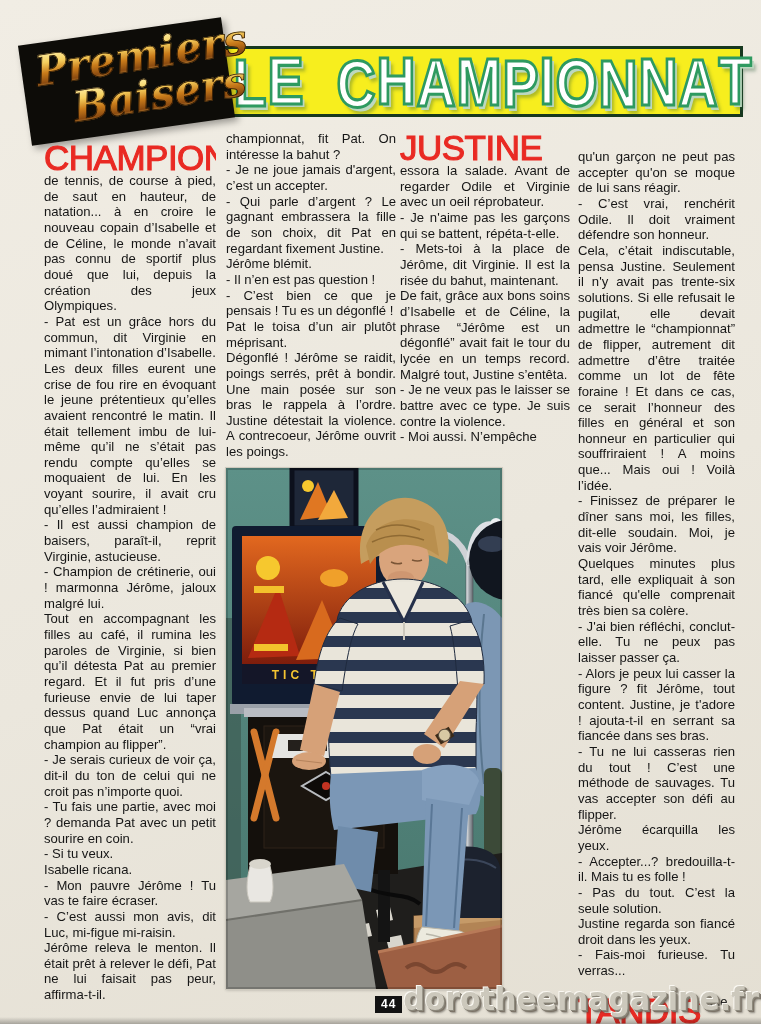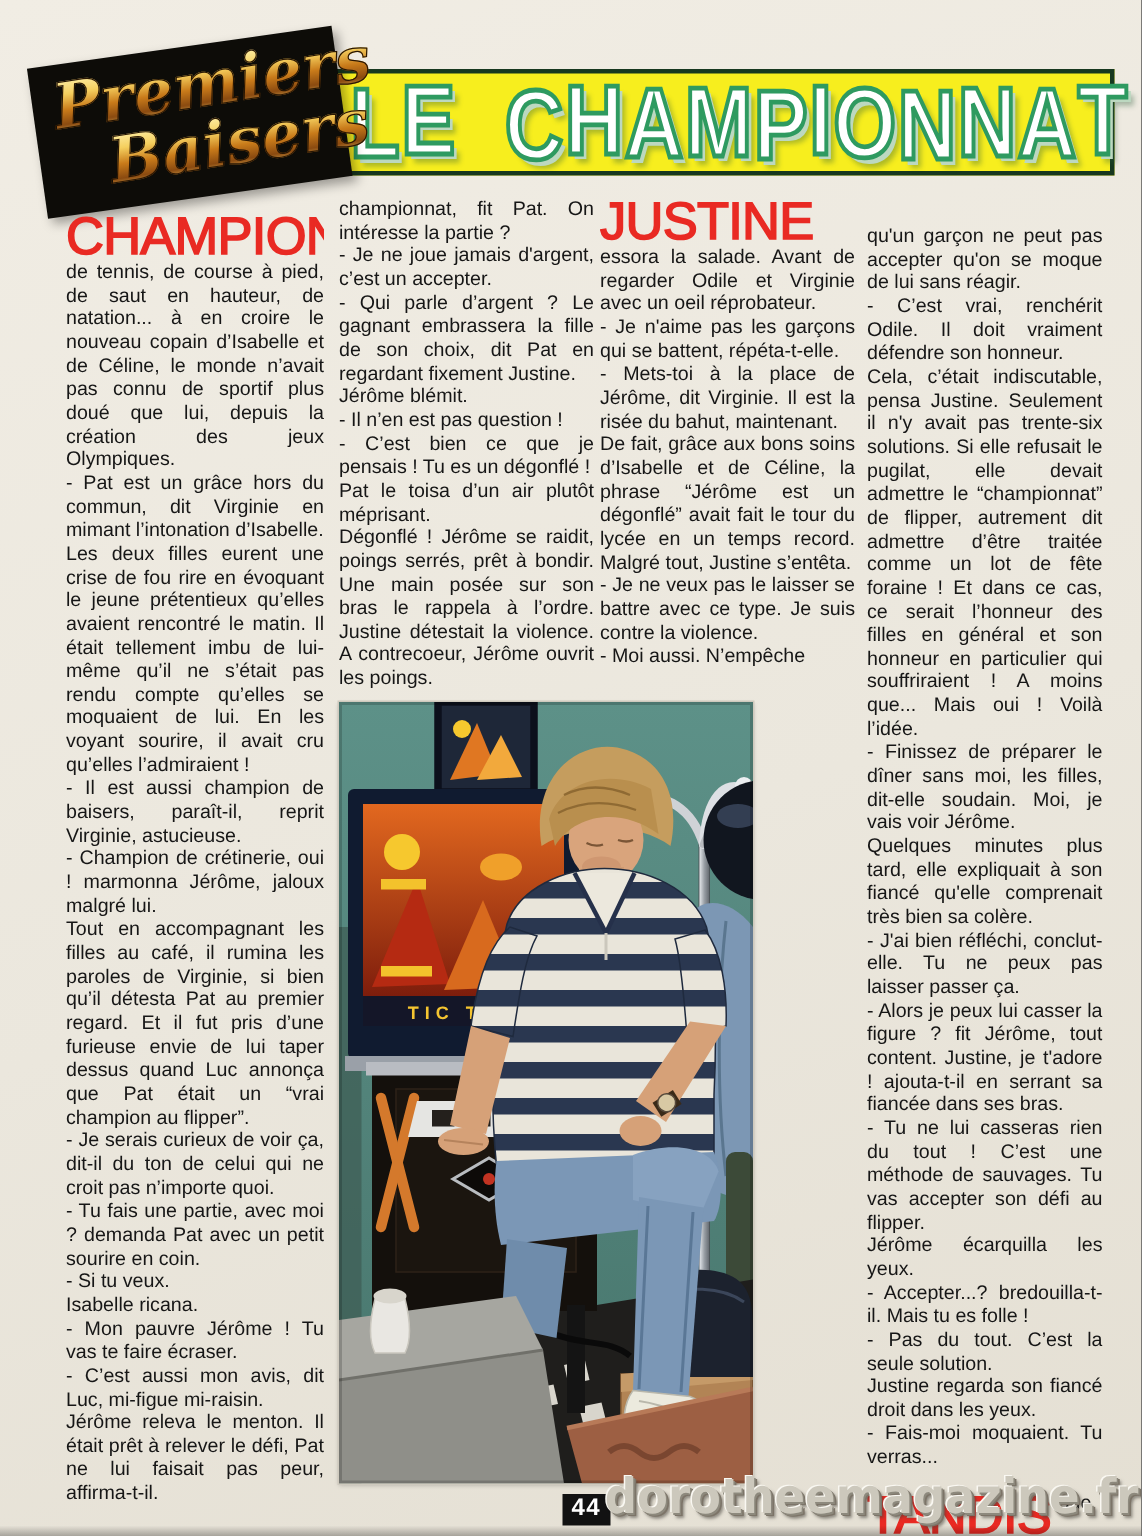--- a/index.html
+++ b/index.html
@@ -59,21 +59,21 @@
   
   .photo {
     position:absolute; left:226px; top:468px; width:276px; height:521px;
     outline:1px solid #cfcabe; box-shadow:0 1px 3px rgba(0,0,0,.25);
   }
   .photo svg { display:block; }
 
   
   .pageno {
     position:absolute; left:375px; top:996px; background:#121212; color:#fff;
-    font-weight:bold; font-size:16px; padding:1px 6px 2px 6px; letter-spacing:1px;
+    font-weight:bold; font-size:12px; padding:1px 6px 2px 6px; letter-spacing:1px;
   }
   .watermark {
     position:absolute; right:2px; top:981px;
     font-family:"DejaVu Sans", sans-serif; font-weight:bold; font-size:30px;
     letter-spacing:0; color:#ccc8bc;
     text-shadow:-1px -1px 0 #faf8f2, 1px 1px 0 #8d897d, 2px 2px 0 #7c7468, 3px 3px 2px rgba(70,66,58,.55);
     transform:scaleY(1.08);
   }
 </style>
 </head>
@@ -116,21 +116,21 @@
         <p>- Si tu veux.</p>
         <p>Isabelle ricana.</p>
         <p>- Mon pauvre Jérôme ! Tu vas te faire écraser.</p>
         <p>- C’est aussi mon avis, dit Luc, mi-figue mi-raisin.</p>
         <p>Jérôme releva le menton. Il était prêt à relever le défi, Pat ne lui faisait pas peur, affirma-t-il.</p>
       </div>
   </div>
 
   <div class="col col2">
     <div>
-        <p>championnat, fit Pat. On intéresse la partie ?</p>
+        <p>championnat, fit Pat. On intéresse la bahut ?</p>
         <p>- Je ne joue jamais d'argent, c’est un accepter.</p>
         <p>- Qui parle d’argent ? Le gagnant embrassera la fille de son choix, dit Pat en regardant fixement Justine.</p>
         <p>Jérôme blémit.</p>
         <p>- Il n’en est pas question !</p>
         <p>- C’est bien ce que je pensais ! Tu es un dégonflé !</p>
         <p>Pat le toisa d’un air plutôt méprisant.</p>
         <p>Dégonflé ! Jérôme se raidit, poings serrés, prêt à bondir. Une main posée sur son bras le rappela à l’ordre. Justine détestait la violence. A contrecoeur, Jérôme ouvrit les poings.</p>
       </div>
   </div>
 
@@ -152,21 +152,21 @@
         <p>Cela, c’était indiscutable, pensa Justine. Seulement il n'y avait pas trente-six solutions. Si elle refusait le pugilat, elle devait admettre le “championnat” de flipper, autrement dit admettre d’être traitée comme un lot de fête foraine ! Et dans ce cas, ce serait l’honneur des filles en général et son honneur en particulier qui souffriraient ! A moins que... Mais oui ! Voilà l’idée.</p>
         <p>- Finissez de préparer le dîner sans moi, les filles, dit-elle soudain. Moi, je vais voir Jérôme.</p>
         <p>Quelques minutes plus tard, elle expliquait à son fiancé qu'elle comprenait très bien sa colère.</p>
         <p>- J'ai bien réfléchi, conclut-elle. Tu ne peux pas laisser passer ça.</p>
         <p>- Alors je peux lui casser la figure ? fit Jérôme, tout content. Justine, je t'adore ! ajouta-t-il en serrant sa fiancée dans ses bras.</p>
         <p>- Tu ne lui casseras rien du tout ! C’est une méthode de sauvages. Tu vas accepter son défi au flipper.</p>
         <p>Jérôme écarquilla les yeux.</p>
         <p>- Accepter...? bredouilla-t-il. Mais tu es folle !</p>
         <p>- Pas du tout. C’est la seule solution.</p>
         <p>Justine regarda son fiancé droit dans les yeux.</p>
-        <p>- Fais-moi moquaient. Tu verras...</p>
+        <p>- Fais-moi furieuse. Tu verras...</p>
       </div>
     <p class="sect2"><span class="lead">TANDIS</span><span>que Jérôme accumulait les points à une vitesse incroyable, Justine, Virginie, Luc et Odile retenaient leur souffle, les yeux rivés sur le flipper. Quand il mar-</span></p>
   </div>
 
   <div class="photo">
     <svg width="276" height="521" viewBox="0 0 276 521" xmlns="http://www.w3.org/2000/svg">
       <defs>
         <linearGradient id="wall" x1="0" y1="0" x2="0" y2="1">
           <stop offset="0" stop-color="#5d9188"></stop>
             <stop offset="1" stop-color="#47756c"></stop>

